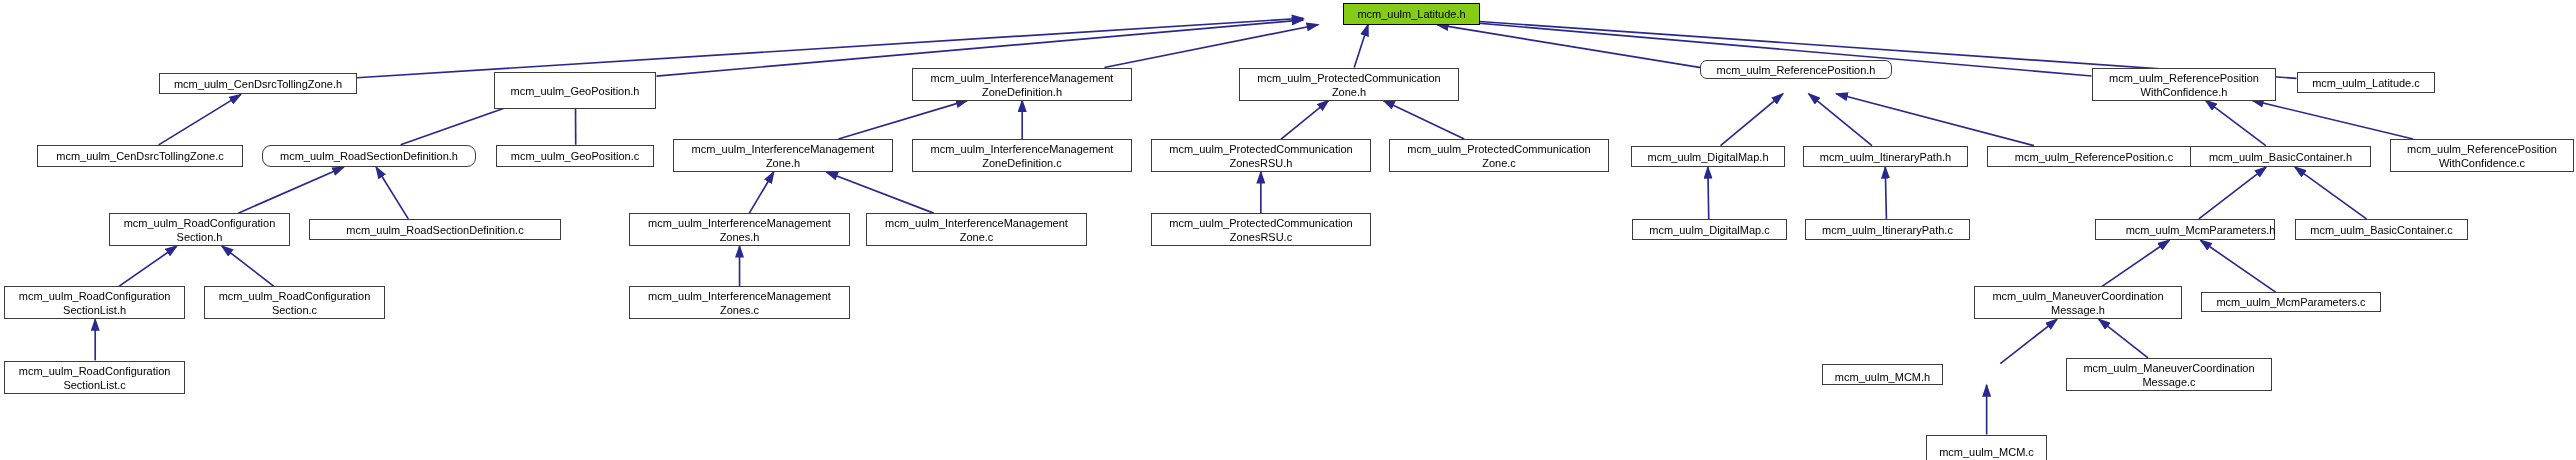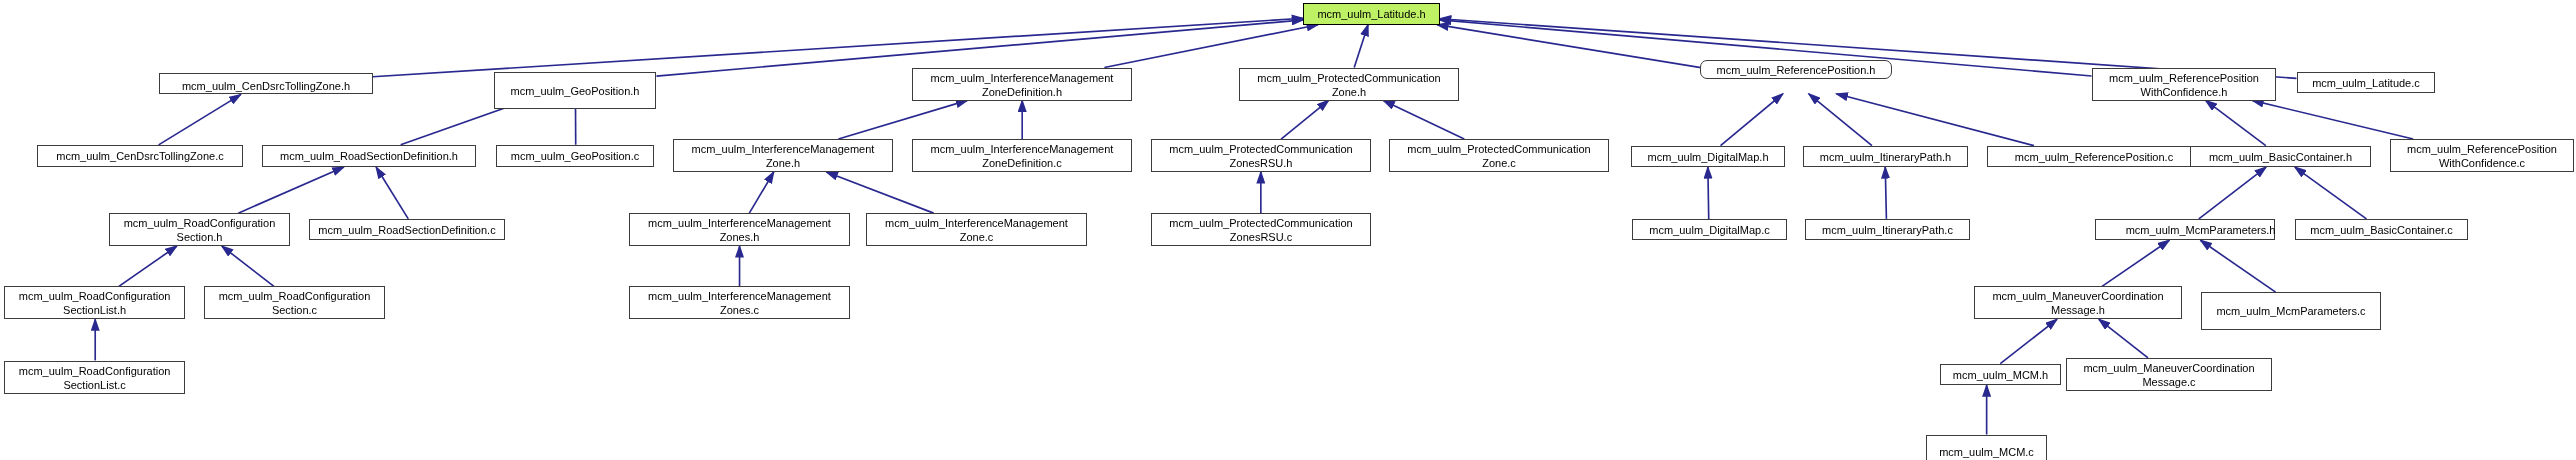--- a/index.html
+++ b/index.html
@@ -35,23 +35,24 @@
     color: #000000;
     white-space: nowrap;
     z-index: 2;
     cursor: pointer;
   }
   .node span {
     display: block;
     text-align: center;
   }
   .node.root {
-    background: #bef264;
+    background: #84cc16;
     border: 1.6px solid #000000;
     cursor: default;
+    margin-left: 40px;
   }
 </style>
 </head>
 <body>
 
 <div id="graph">
   <svg id="edges" width="2576" height="460" viewBox="0 0 3129 559" xmlns="http://www.w3.org/2000/svg">
     <defs>
       <marker id="arrow" markerUnits="userSpaceOnUse" markerWidth="16" markerHeight="11" refX="14" refY="5.5" orient="auto">
         <path d="M0,0 L16,5.5 L0,11 z" fill="#28288f"></path>
@@ -91,21 +92,21 @@
       <line x1="2413.5" y1="528" x2="2413.5" y2="468" stroke="#28288f" stroke-width="2" marker-end="url(#arrow)"></line>
       <line x1="288.81005586592175" y1="259" x2="417.0782122905028" y2="203" stroke="#28288f" stroke-width="2" marker-end="url(#arrow)"></line>
       <line x1="495.43854748603354" y1="266" x2="456.37150837988827" y2="203" stroke="#28288f" stroke-width="2" marker-end="url(#arrow)"></line>
       <line x1="143.76404494382024" y1="348" x2="214.23595505617976" y2="299" stroke="#28288f" stroke-width="2" marker-end="url(#arrow)"></line>
       <line x1="332.1573033707865" y1="348" x2="268.8426966292135" y2="299" stroke="#28288f" stroke-width="2" marker-end="url(#arrow)"></line>
       <line x1="115" y1="438" x2="115" y2="388" stroke="#28288f" stroke-width="2" marker-end="url(#arrow)"></line>
     </svg>
 <div class="node root" style="left: 1303px; top: 3.3px; width: 137px; height: 21.4px;">
       <span>mcm_uulm_Latitude.h</span>
     </div>
-    <div class="node" style="left: 159px; top: 73px; width: 214px; height: 21.4px; justify-content: flex-end;">
+    <div class="node" style="left: 159px; top: 73px; width: 198px; height: 21.4px;">
       <span>mcm_uulm_CenDsrcTollingZone.h</span>
     </div>
     <div class="node" style="left: 494px; top: 72px; width: 162px; height: 37px;">
       <span>mcm_uulm_GeoPosition.h</span>
     </div>
     <div class="node" style="left: 912px; top: 68px; width: 220px; height: 33px;">
       <span>mcm_uulm_InterferenceManagement</span>
       <span>ZoneDefinition.h</span>
     </div>
     <div class="node" style="left: 1239px; top: 68px; width: 220px; height: 33px;">
@@ -118,21 +119,21 @@
     <div class="node" style="left: 2092px; top: 68px; width: 184px; height: 33px;">
       <span>mcm_uulm_ReferencePosition</span>
       <span>WithConfidence.h</span>
     </div>
     <div class="node" style="left: 2297px; top: 72px; width: 138px; height: 21.4px;">
       <span>mcm_uulm_Latitude.c</span>
     </div>
     <div class="node" style="left: 37px; top: 145px; width: 206px; height: 22px;">
       <span>mcm_uulm_CenDsrcTollingZone.c</span>
     </div>
-    <div class="node" style="left: 262px; top: 145px; width: 214px; height: 22px;">
+    <div class="node" style="left: 262px; top: 145px; width: 214px; height: 22px; border-radius: 9px;">
       <span>mcm_uulm_RoadSectionDefinition.h</span>
     </div>
     <div class="node" style="left: 496px; top: 145px; width: 158px; height: 22px;">
       <span>mcm_uulm_GeoPosition.c</span>
     </div>
     <div class="node" style="left: 673px; top: 139px; width: 220px; height: 33px;">
       <span>mcm_uulm_InterferenceManagement</span>
       <span>Zone.h</span>
     </div>
     <div class="node" style="left: 912px; top: 139px; width: 220px; height: 33px;">
@@ -160,21 +161,21 @@
       <span>mcm_uulm_BasicContainer.h</span>
     </div>
     <div class="node" style="left: 2390px; top: 139px; width: 184px; height: 33px;">
       <span>mcm_uulm_ReferencePosition</span>
       <span>WithConfidence.c</span>
     </div>
     <div class="node" style="left: 109px; top: 213px; width: 181px; height: 33px;">
       <span>mcm_uulm_RoadConfiguration</span>
       <span>Section.h</span>
     </div>
-    <div class="node" style="left: 309px; top: 219px; width: 196px; height: 21.4px; align-items: center;">
+    <div class="node" style="left: 309px; top: 219px; width: 252px; height: 21.4px; align-items: center;">
       <span>mcm_uulm_RoadSectionDefinition.c</span>
     </div>
     <div class="node" style="left: 629px; top: 213px; width: 221px; height: 33px;">
       <span>mcm_uulm_InterferenceManagement</span>
       <span>Zones.h</span>
     </div>
     <div class="node" style="left: 866px; top: 213px; width: 221px; height: 33px;">
       <span>mcm_uulm_InterferenceManagement</span>
       <span>Zone.c</span>
     </div>
@@ -203,28 +204,28 @@
       <span>Section.c</span>
     </div>
     <div class="node" style="left: 629px; top: 286px; width: 221px; height: 33px;">
       <span>mcm_uulm_InterferenceManagement</span>
       <span>Zones.c</span>
     </div>
     <div class="node" style="left: 1974px; top: 286px; width: 208px; height: 33px;">
       <span>mcm_uulm_ManeuverCoordination</span>
       <span>Message.h</span>
     </div>
-    <div class="node" style="left: 2201px; top: 292px; width: 180px; height: 38px;">
+    <div class="node" style="left: 2201px; top: 292px; width: 180px; height: 20px;">
       <span>mcm_uulm_McmParameters.c</span>
     </div>
     <div class="node" style="left: 4.1px; top: 361px; width: 181px; height: 33px;">
       <span>mcm_uulm_RoadConfiguration</span>
       <span>SectionList.c</span>
     </div>
-    <div class="node" style="left: 1940px; top: 364px; width: 121px; height: 21.4px;">
+    <div class="node" style="left: 1822px; top: 364px; width: 121px; height: 21.4px; justify-content: flex-end;">
       <span>mcm_uulm_MCM.h</span>
     </div>
     <div class="node" style="left: 2066px; top: 358px; width: 206px; height: 33px;">
       <span>mcm_uulm_ManeuverCoordination</span>
       <span>Message.c</span>
     </div>
     <div class="node" style="left: 1926px; top: 435px; width: 121px; height: 33px;">
       <span>mcm_uulm_MCM.c</span>
     </div>
   </div>

